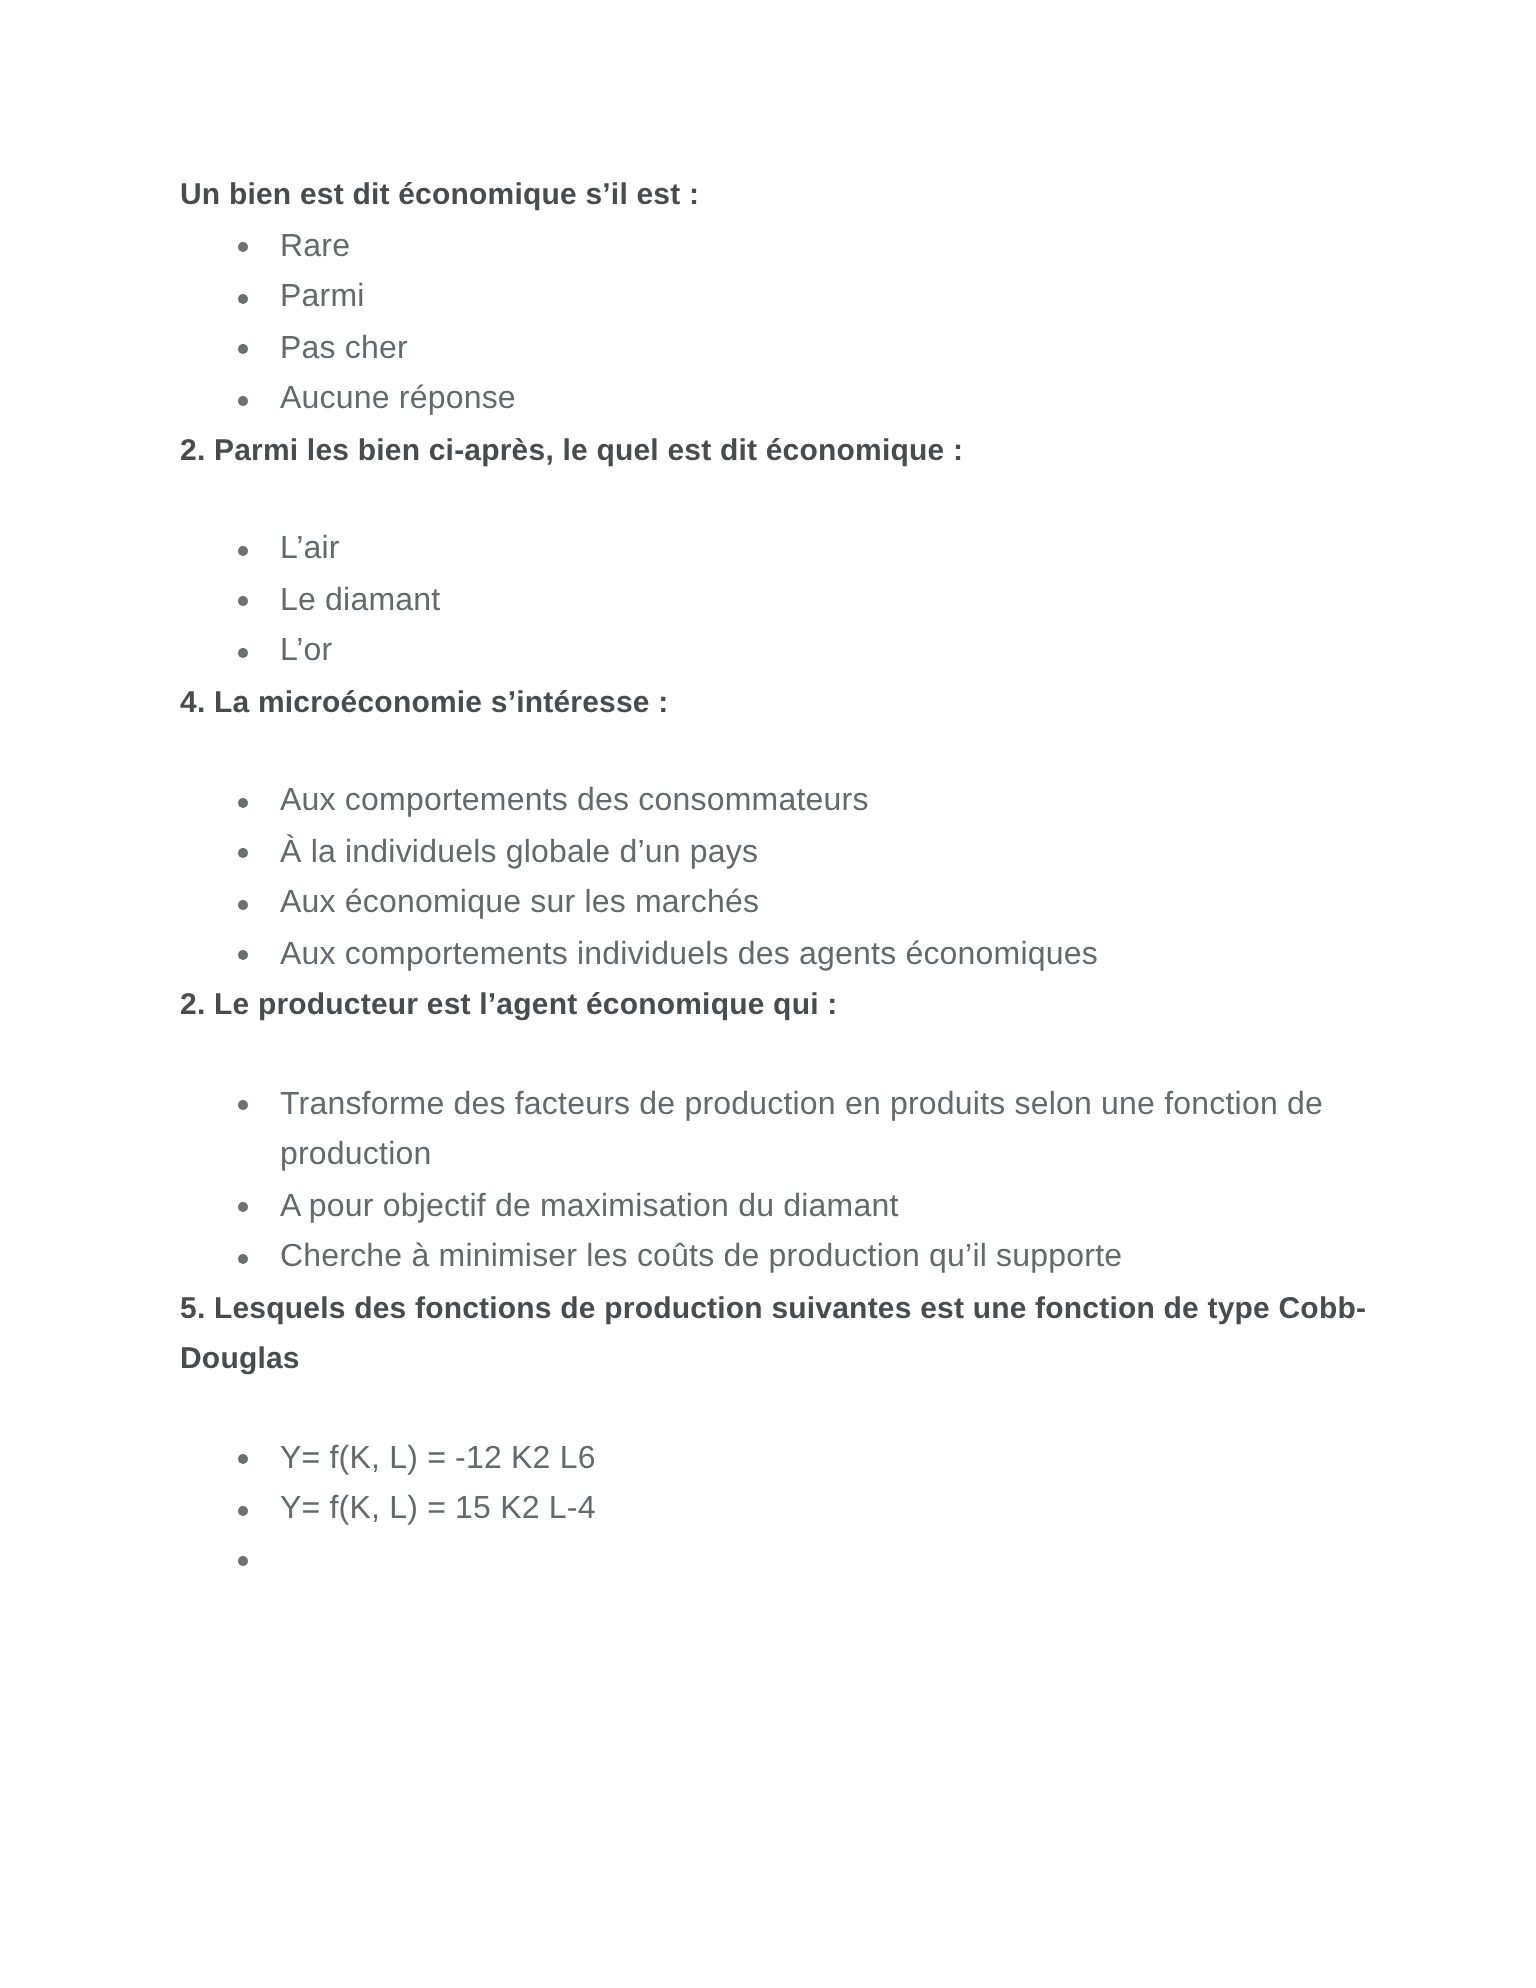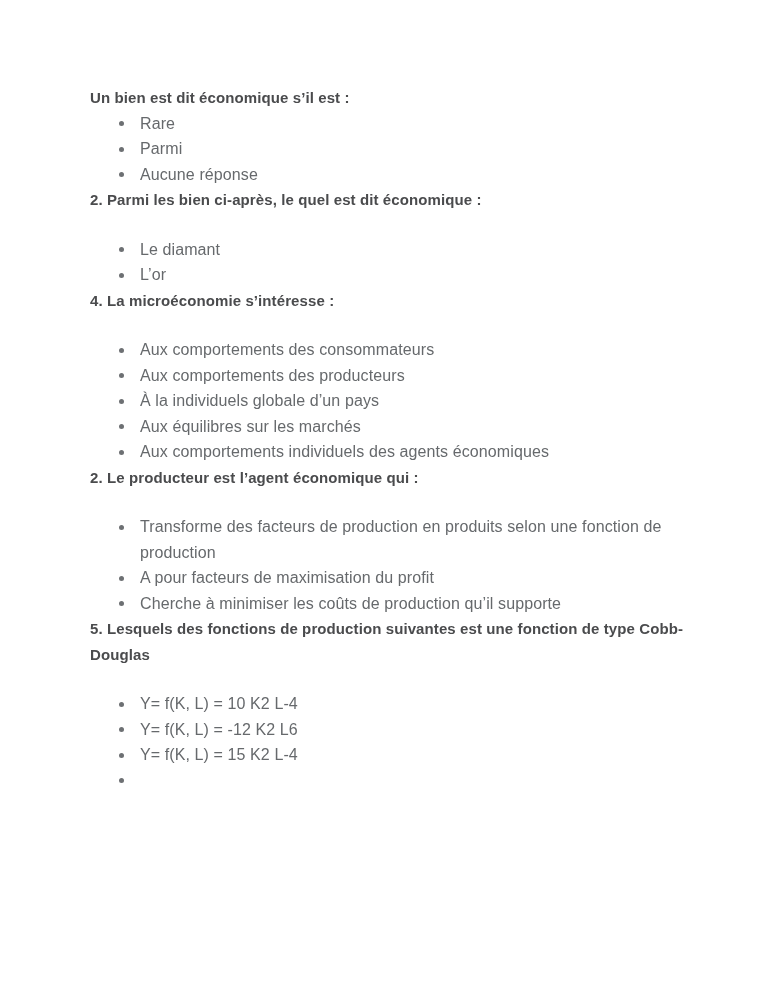--- a/index.html
+++ b/index.html
@@ -57,55 +57,55 @@
 </head>
 <body>
 
 <div class="page">
 
   <section class="question">
     <h2 class="q-title">Un bien est dit économique s’il est :</h2>
     <ul class="options">
       <li><span class="bullet"></span><span>Rare</span></li>
       <li><span class="bullet"></span><span>Parmi</span></li>
+      <li><span class="bullet"></span><span>Pas cher</span></li>
       <li><span class="bullet"></span><span>Aucune réponse</span></li>
     </ul>
   </section>
 
   <section class="question gap">
     <h2 class="q-title">2. Parmi les bien ci-après, le quel est dit économique :</h2>
     <ul class="options">
+      <li><span class="bullet"></span><span>L’air</span></li>
       <li><span class="bullet"></span><span>Le diamant</span></li>
       <li><span class="bullet"></span><span>L’or</span></li>
     </ul>
   </section>
 
   <section class="question gap">
     <h2 class="q-title">4. La microéconomie s’intéresse :</h2>
     <ul class="options">
       <li><span class="bullet"></span><span>Aux comportements des consommateurs</span></li>
-      <li><span class="bullet"></span><span>Aux comportements des producteurs</span></li>
       <li><span class="bullet"></span><span>À la individuels globale d’un pays</span></li>
-      <li><span class="bullet"></span><span>Aux équilibres sur les marchés</span></li>
+      <li><span class="bullet"></span><span>Aux économique sur les marchés</span></li>
       <li><span class="bullet"></span><span>Aux comportements individuels des agents économiques</span></li>
     </ul>
   </section>
 
   <section class="question gap">
     <h2 class="q-title">2. Le producteur est l’agent économique qui :</h2>
     <ul class="options">
       <li><span class="bullet"></span><span>Transforme des facteurs de production en produits selon une fonction de production</span></li>
-      <li><span class="bullet"></span><span>A pour facteurs de maximisation du profit</span></li>
+      <li><span class="bullet"></span><span>A pour objectif de maximisation du diamant</span></li>
       <li><span class="bullet"></span><span>Cherche à minimiser les coûts de production qu’il supporte</span></li>
     </ul>
   </section>
 
   <section class="question gap">
     <h2 class="q-title">5. Lesquels des fonctions de production suivantes est une fonction de type Cobb-Douglas</h2>
     <ul class="options">
-      <li><span class="bullet"></span><span>Y= f(K, L) = 10 K2 L-4</span></li>
       <li><span class="bullet"></span><span>Y= f(K, L) = -12 K2 L6</span></li>
       <li><span class="bullet"></span><span>Y= f(K, L) = 15 K2 L-4</span></li>
       <li><span class="bullet"></span></li>
     </ul>
   </section>
 
 </div>
 
 </body></html>

